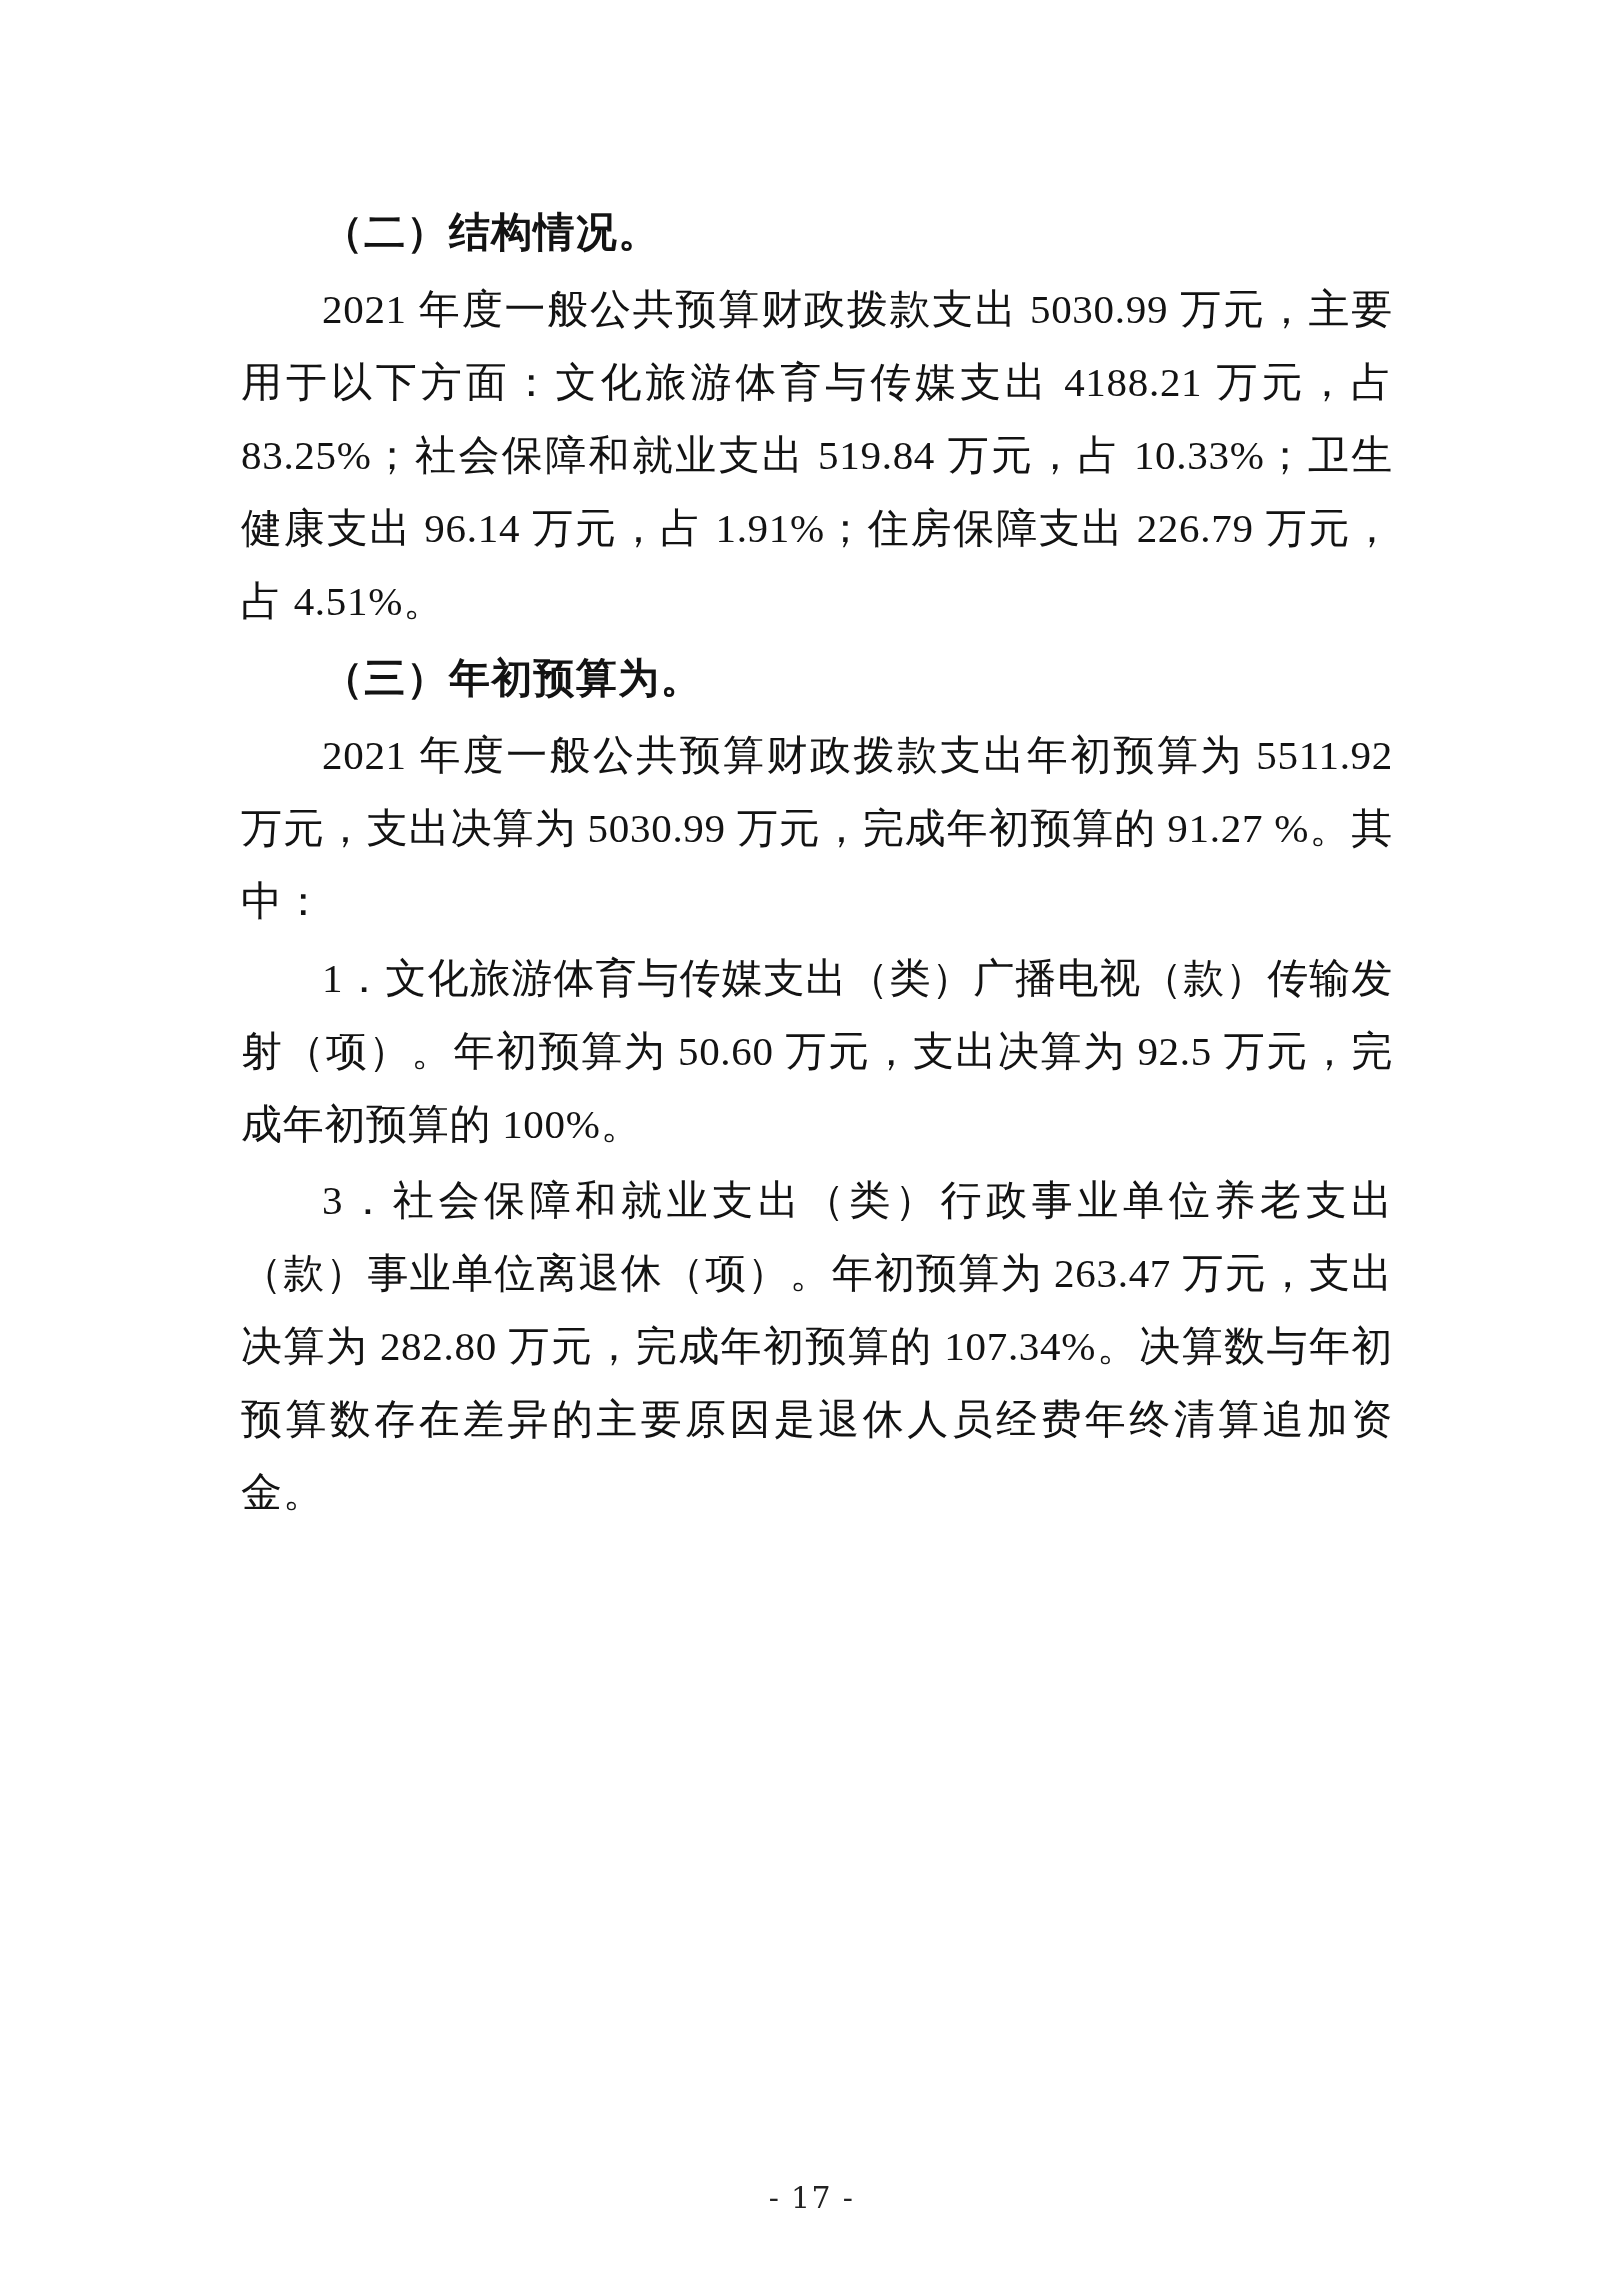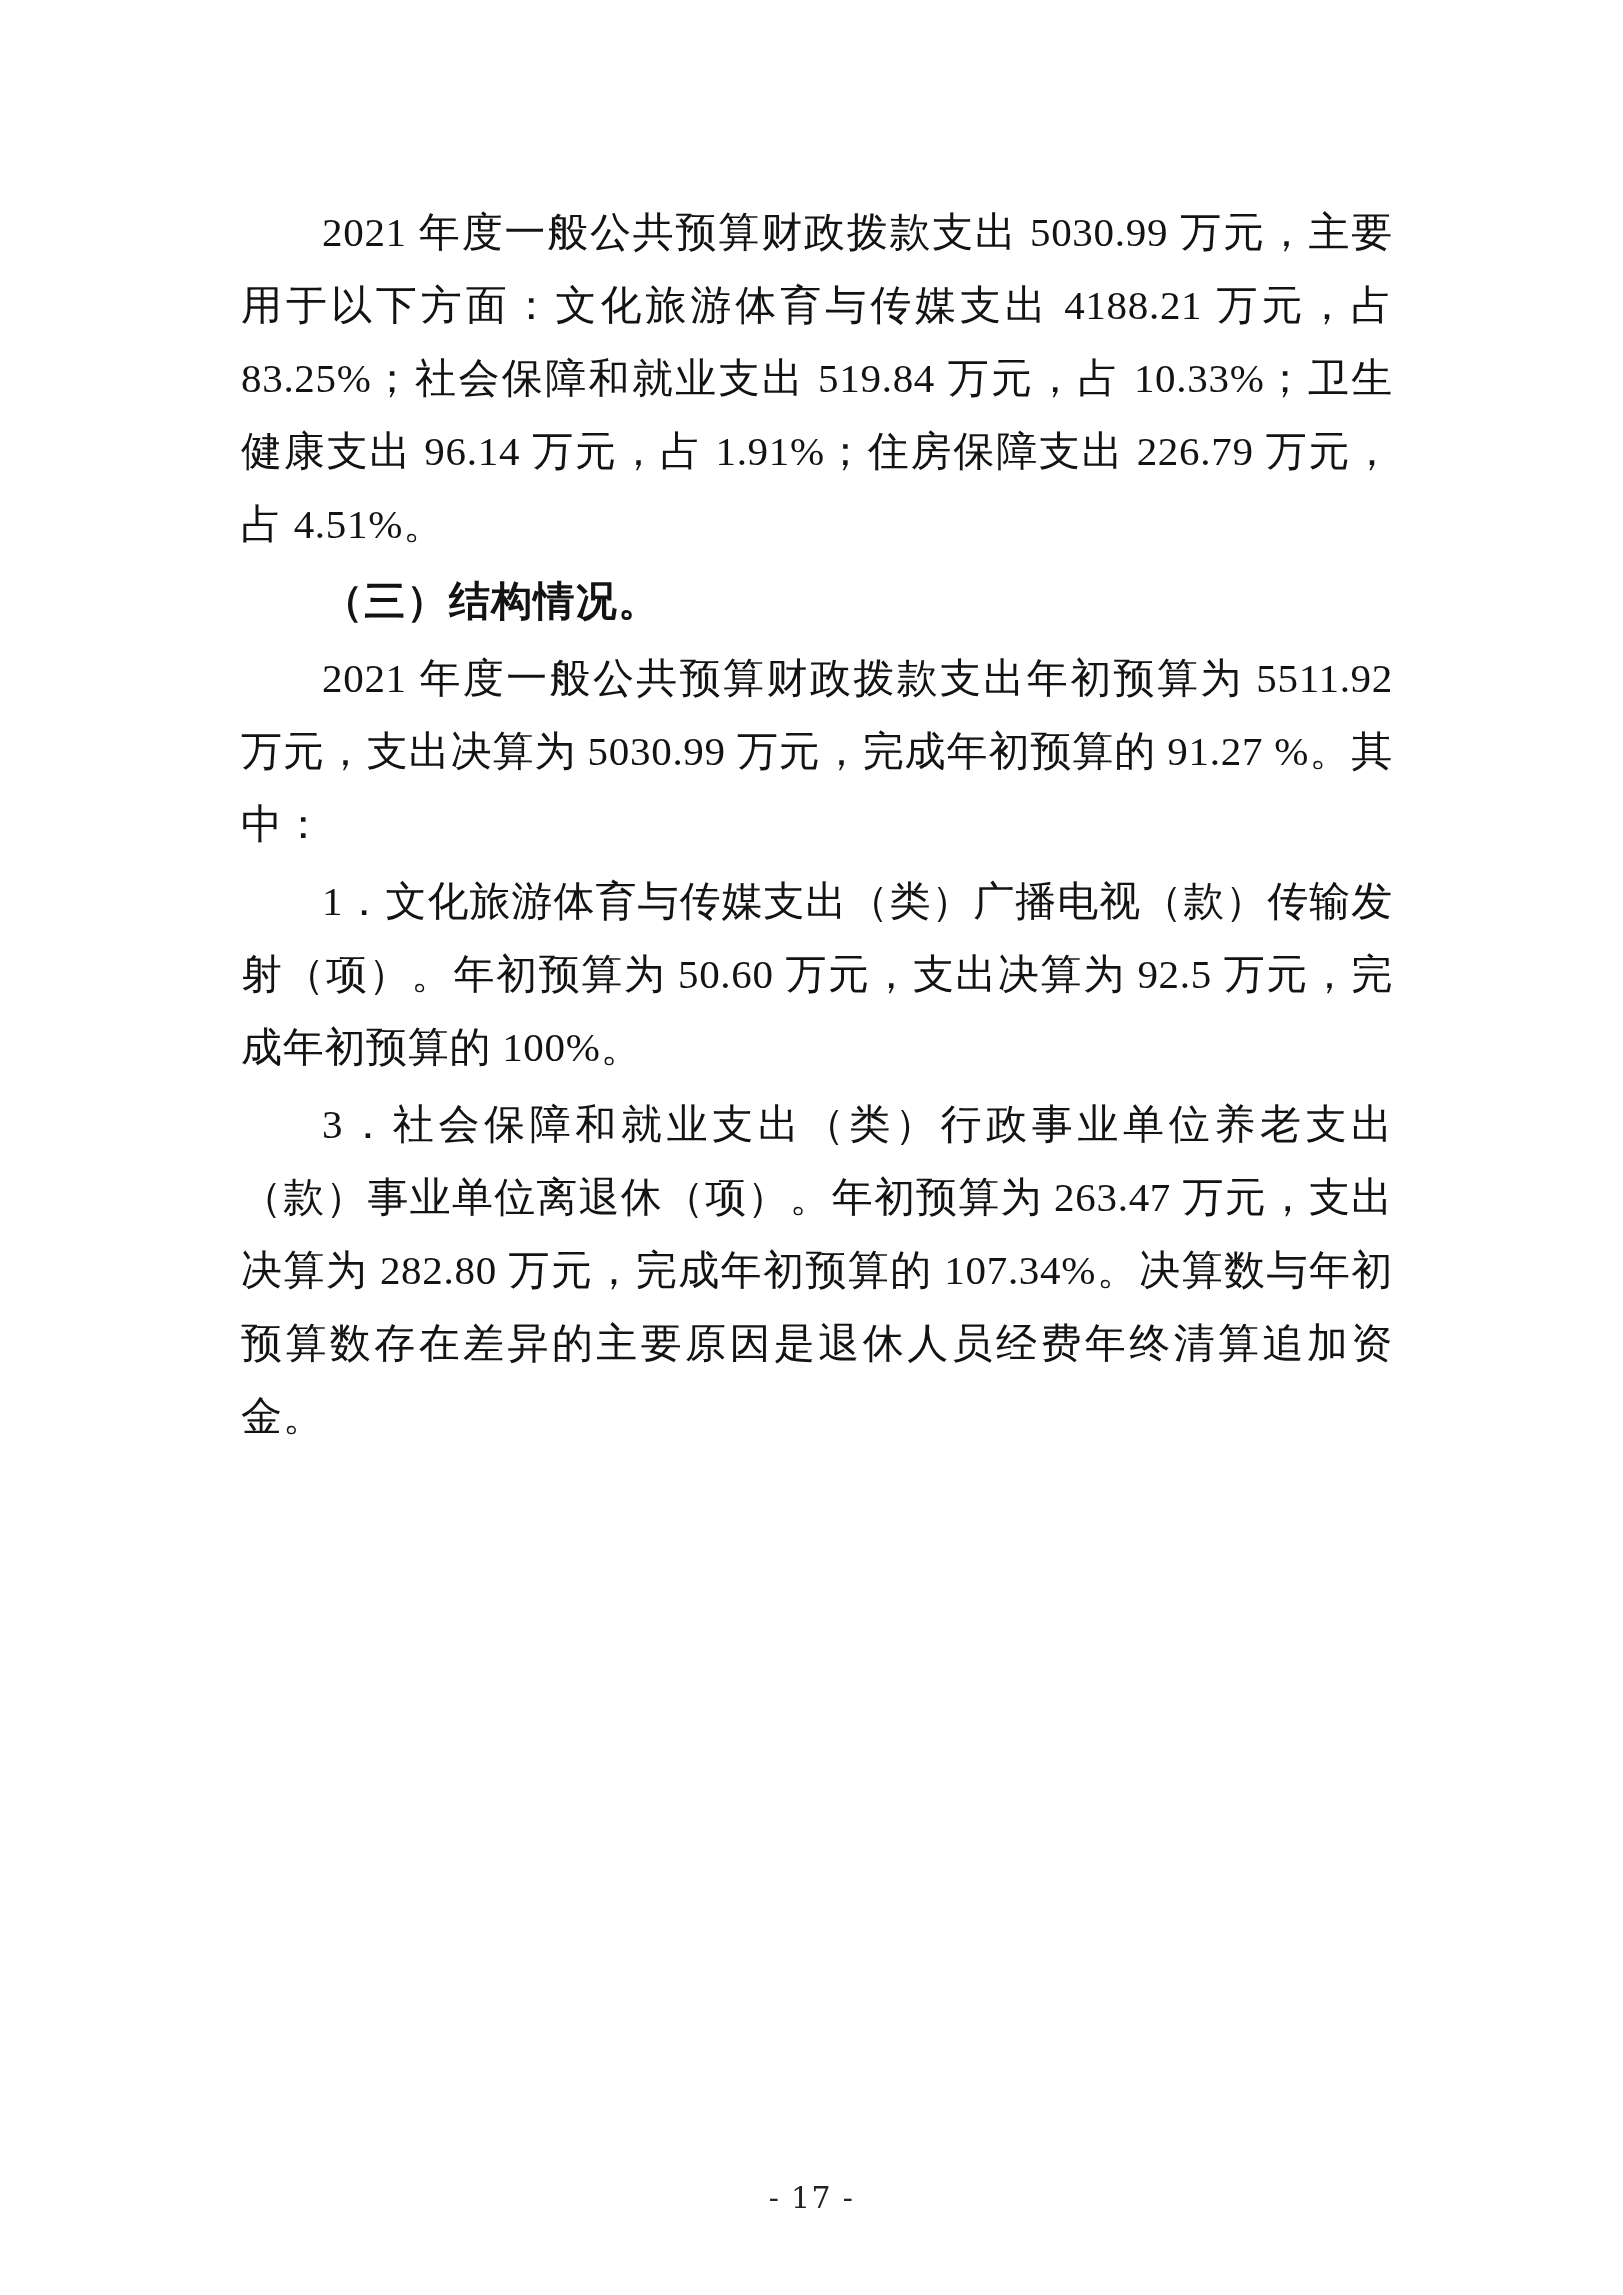--- a/index.html
+++ b/index.html
@@ -58,24 +58,25 @@
     font-family: "DejaVu Serif", "Liberation Serif", serif;
     letter-spacing: 1.3px;
   }
 </style>
 </head>
 <body>
 
 <div class="page">
   <div class="content">
 
+    <p class="heading blk">（二）结构情况。</p>
 
     <p class="indent blk">2021 年度一般公共预算财政拨款支出 5030.99 万元，主要用于以下方面：文化旅游体育与传媒支出 4188.21 万元，占 83.25%；社会保障和就业支出 519.84 万元，占 10.33%；卫生健康支出 96.14 万元，占 1.91%；住房保障支出 226.79 万元，占 4.51%。</p>
 
-    <p class="heading blk">（三）结构情况。</p>
+    <p class="heading blk">（三）年初预算为。</p>
 
     <p class="indent blk">2021 年度一般公共预算财政拨款支出年初预算为 5511.92 万元，支出决算为 5030.99 万元，完成年初预算的 91.27 %。其中：</p>
 
     <p class="indent blk">1．文化旅游体育与传媒支出（类）广播电视（款）传输发射（项）。年初预算为 50.60 万元，支出决算为 92.5 万元，完成年初预算的 100%。</p>
 
 
     <p class="indent blk">3．社会保障和就业支出（类）行政事业单位养老支出（款）事业单位离退休（项）。年初预算为 263.47 万元，支出决算为 282.80 万元，完成年初预算的 107.34%。决算数与年初预算数存在差异的主要原因是退休人员经费年终清算追加资金。</p>
 
   </div>
 

